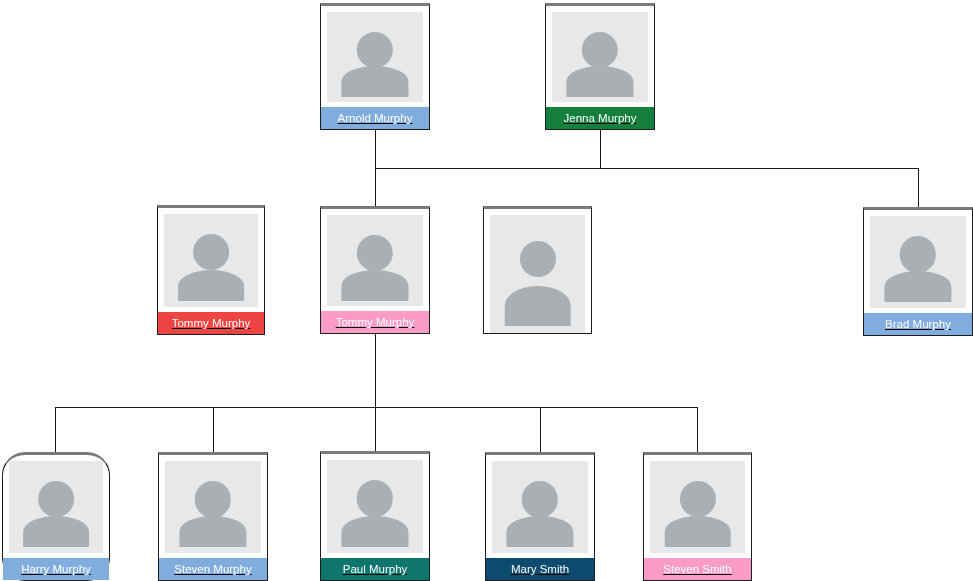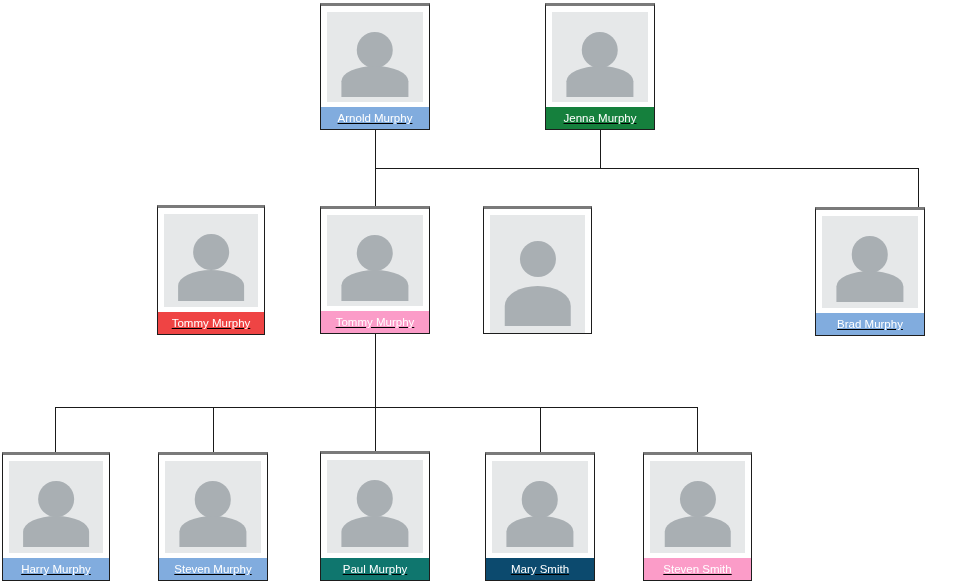--- a/index.html
+++ b/index.html
@@ -131,28 +131,28 @@
           <div class="body" style="background: rgb(169, 175, 179);"></div>
         </div>
         <div class="name" style="background: rgb(251, 156, 200); color: rgb(255, 255, 255);">Tommy Murphy</div>
       </div>
       <div class="card female" style="left: 483px; top: 206px; width: 109px; height: 128px; border-color: rgb(122, 122, 122) rgb(29, 29, 29) rgb(29, 29, 29);">
         <div class="photo" style="background: rgb(230, 232, 233);">
           <div class="head" style="background: rgb(169, 175, 179);"></div>
           <div class="body" style="background: rgb(169, 175, 179);"></div>
         </div>
       </div>
-      <div class="card male" style="left: 815px; top: 207px; width: 110px; height: 129px; border-color: rgb(122, 122, 122) rgb(29, 29, 29) rgb(29, 29, 29);">
+      <div class="card male" style="left: 863px; top: 207px; width: 110px; height: 129px; border-color: rgb(122, 122, 122) rgb(29, 29, 29) rgb(29, 29, 29);">
         <div class="photo" style="background: rgb(230, 232, 233);">
           <div class="head" style="background: rgb(169, 175, 179);"></div>
           <div class="body" style="background: rgb(169, 175, 179);"></div>
         </div>
         <div class="name" style="background: rgb(129, 172, 222); color: rgb(255, 255, 255);">Brad Murphy</div>
       </div>
-      <div class="card male" style="left: 2px; top: 452px; width: 108px; height: 129px; border-color: rgb(122, 122, 122) rgb(29, 29, 29) rgb(29, 29, 29);">
+      <div class="card male" style="left: 2px; top: 452px; width: 108px; height: 129px; border-color: rgb(122, 122, 122) rgb(29, 29, 29) rgb(29, 29, 29); border-radius: 23px;">
         <div class="photo" style="background: rgb(230, 232, 233);">
           <div class="head" style="background: rgb(169, 175, 179);"></div>
           <div class="body" style="background: rgb(169, 175, 179);"></div>
         </div>
         <div class="name" style="background: rgb(129, 172, 222); color: rgb(255, 255, 255);">Harry Murphy</div>
       </div>
       <div class="card male" style="left: 158px; top: 452px; width: 110px; height: 129px; border-color: rgb(122, 122, 122) rgb(29, 29, 29) rgb(29, 29, 29);">
         <div class="photo" style="background: rgb(230, 232, 233);">
           <div class="head" style="background: rgb(169, 175, 179);"></div>
           <div class="body" style="background: rgb(169, 175, 179);"></div>

